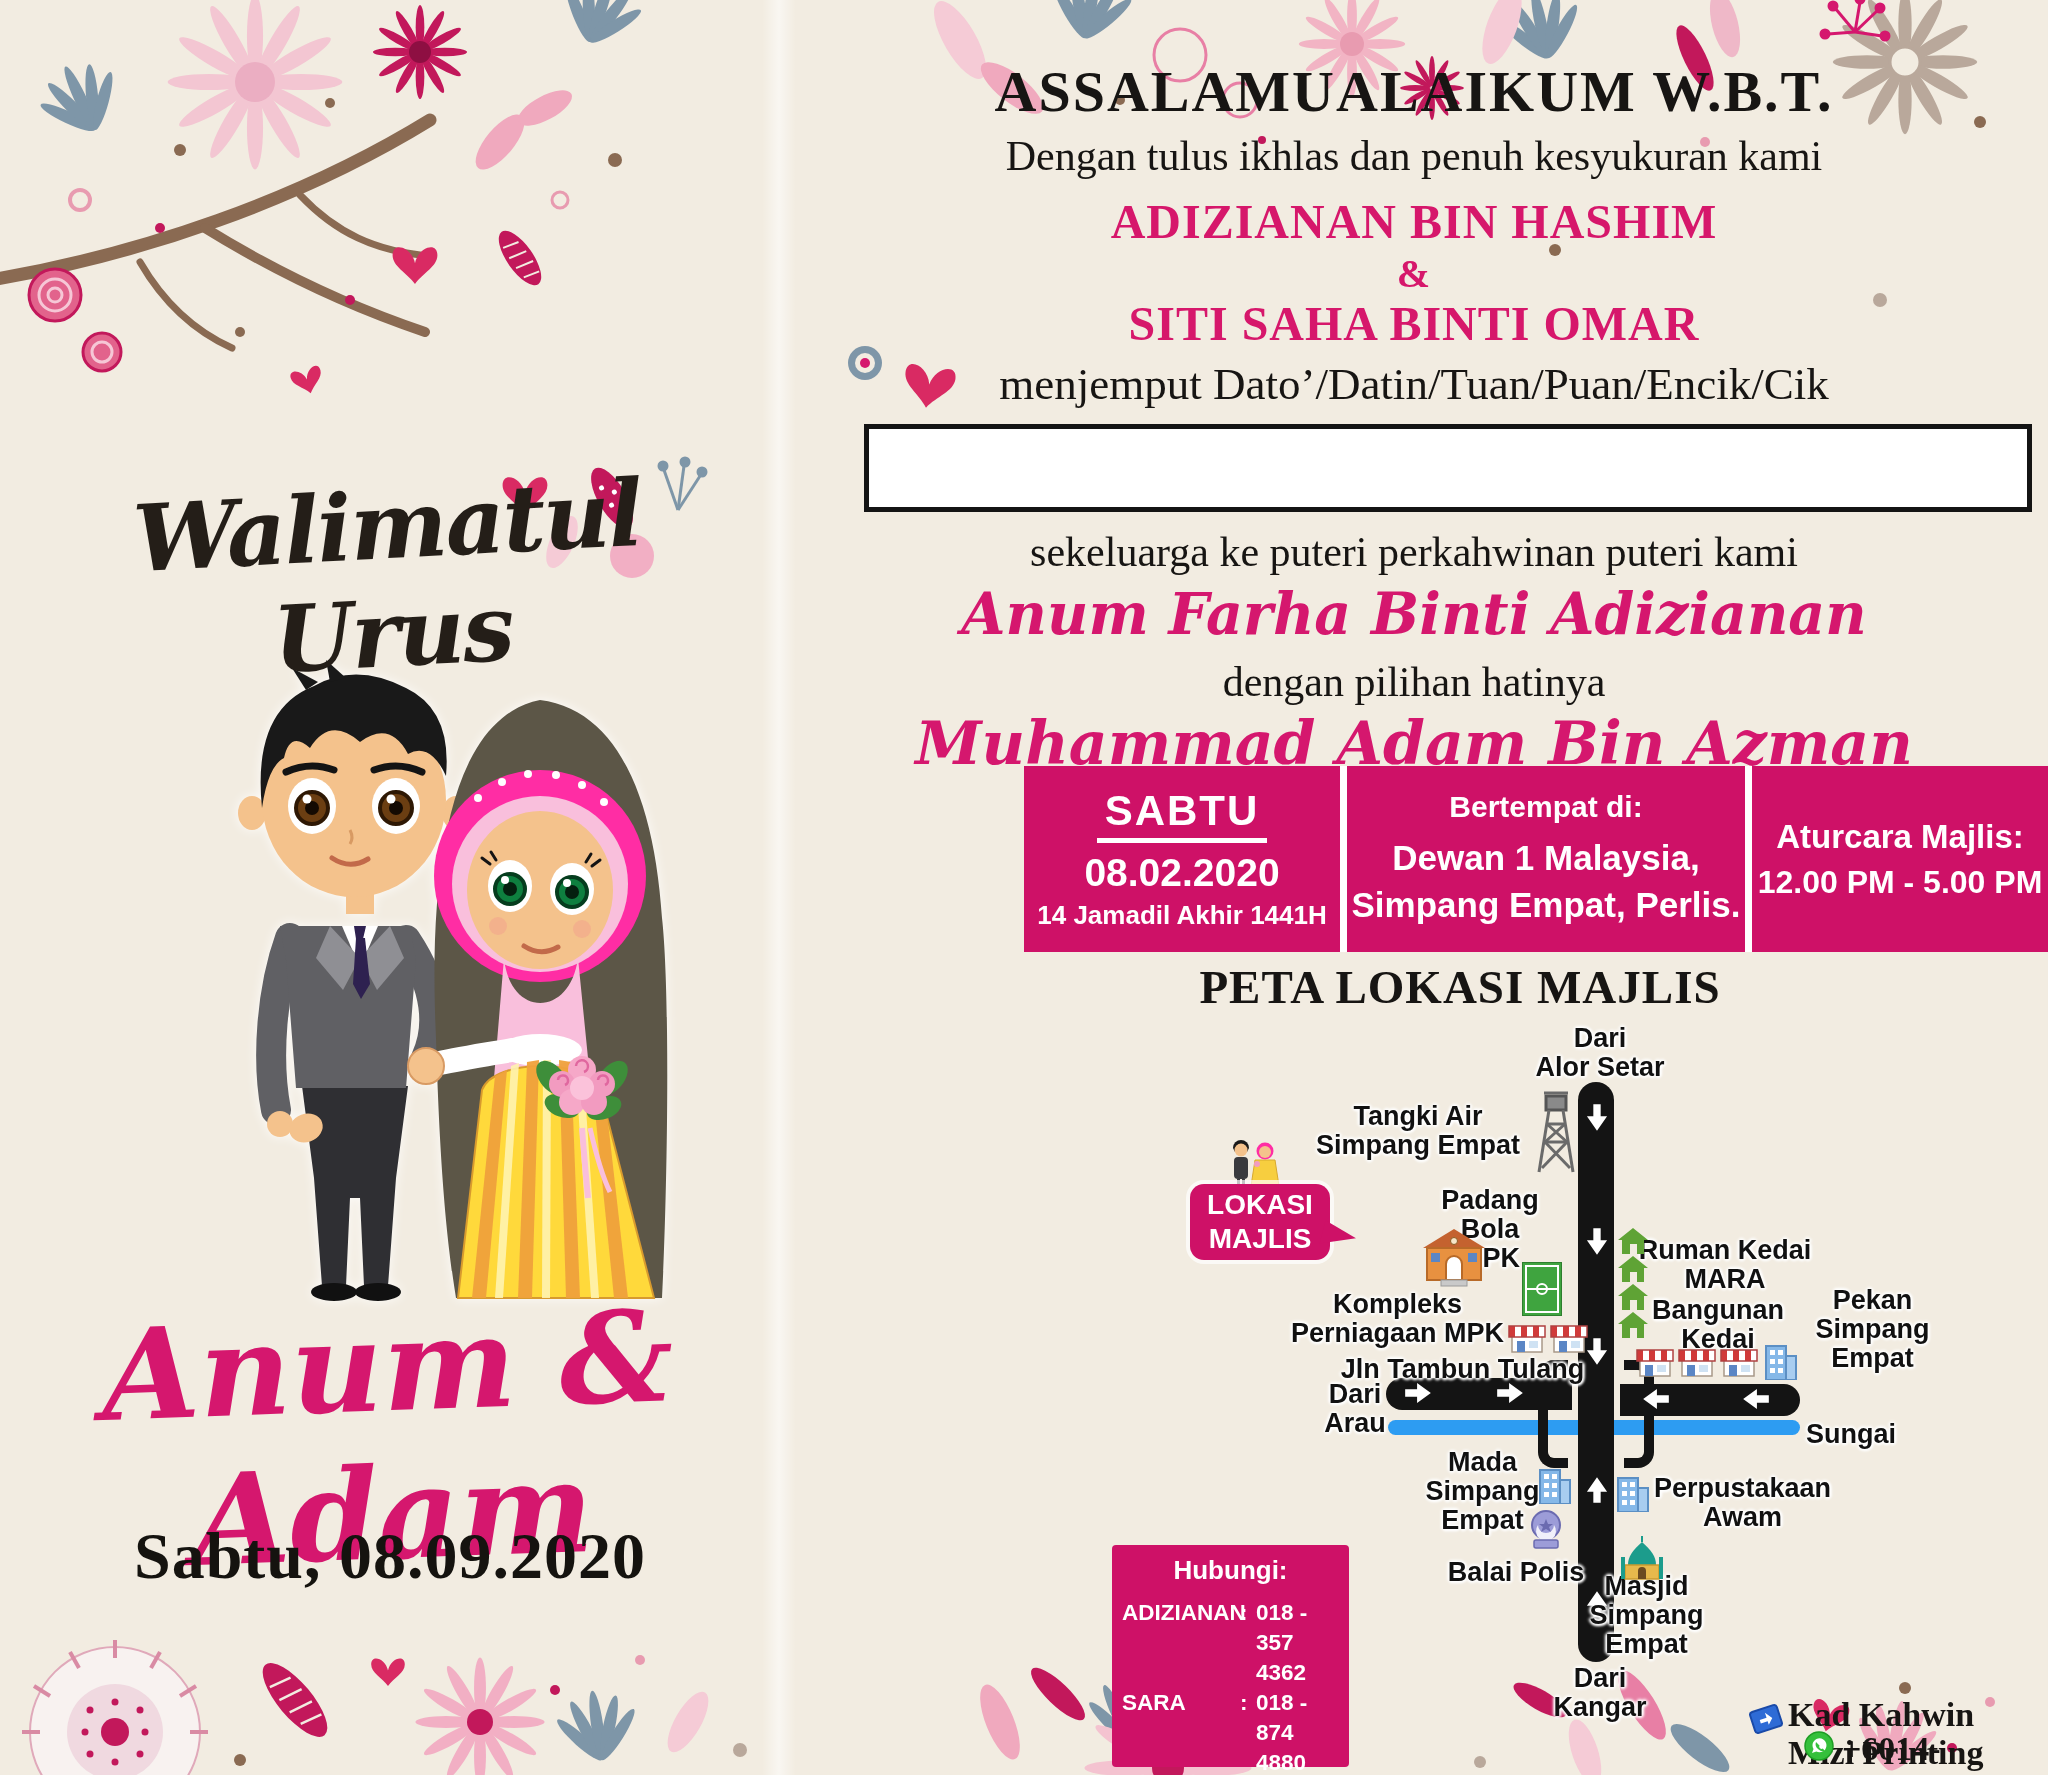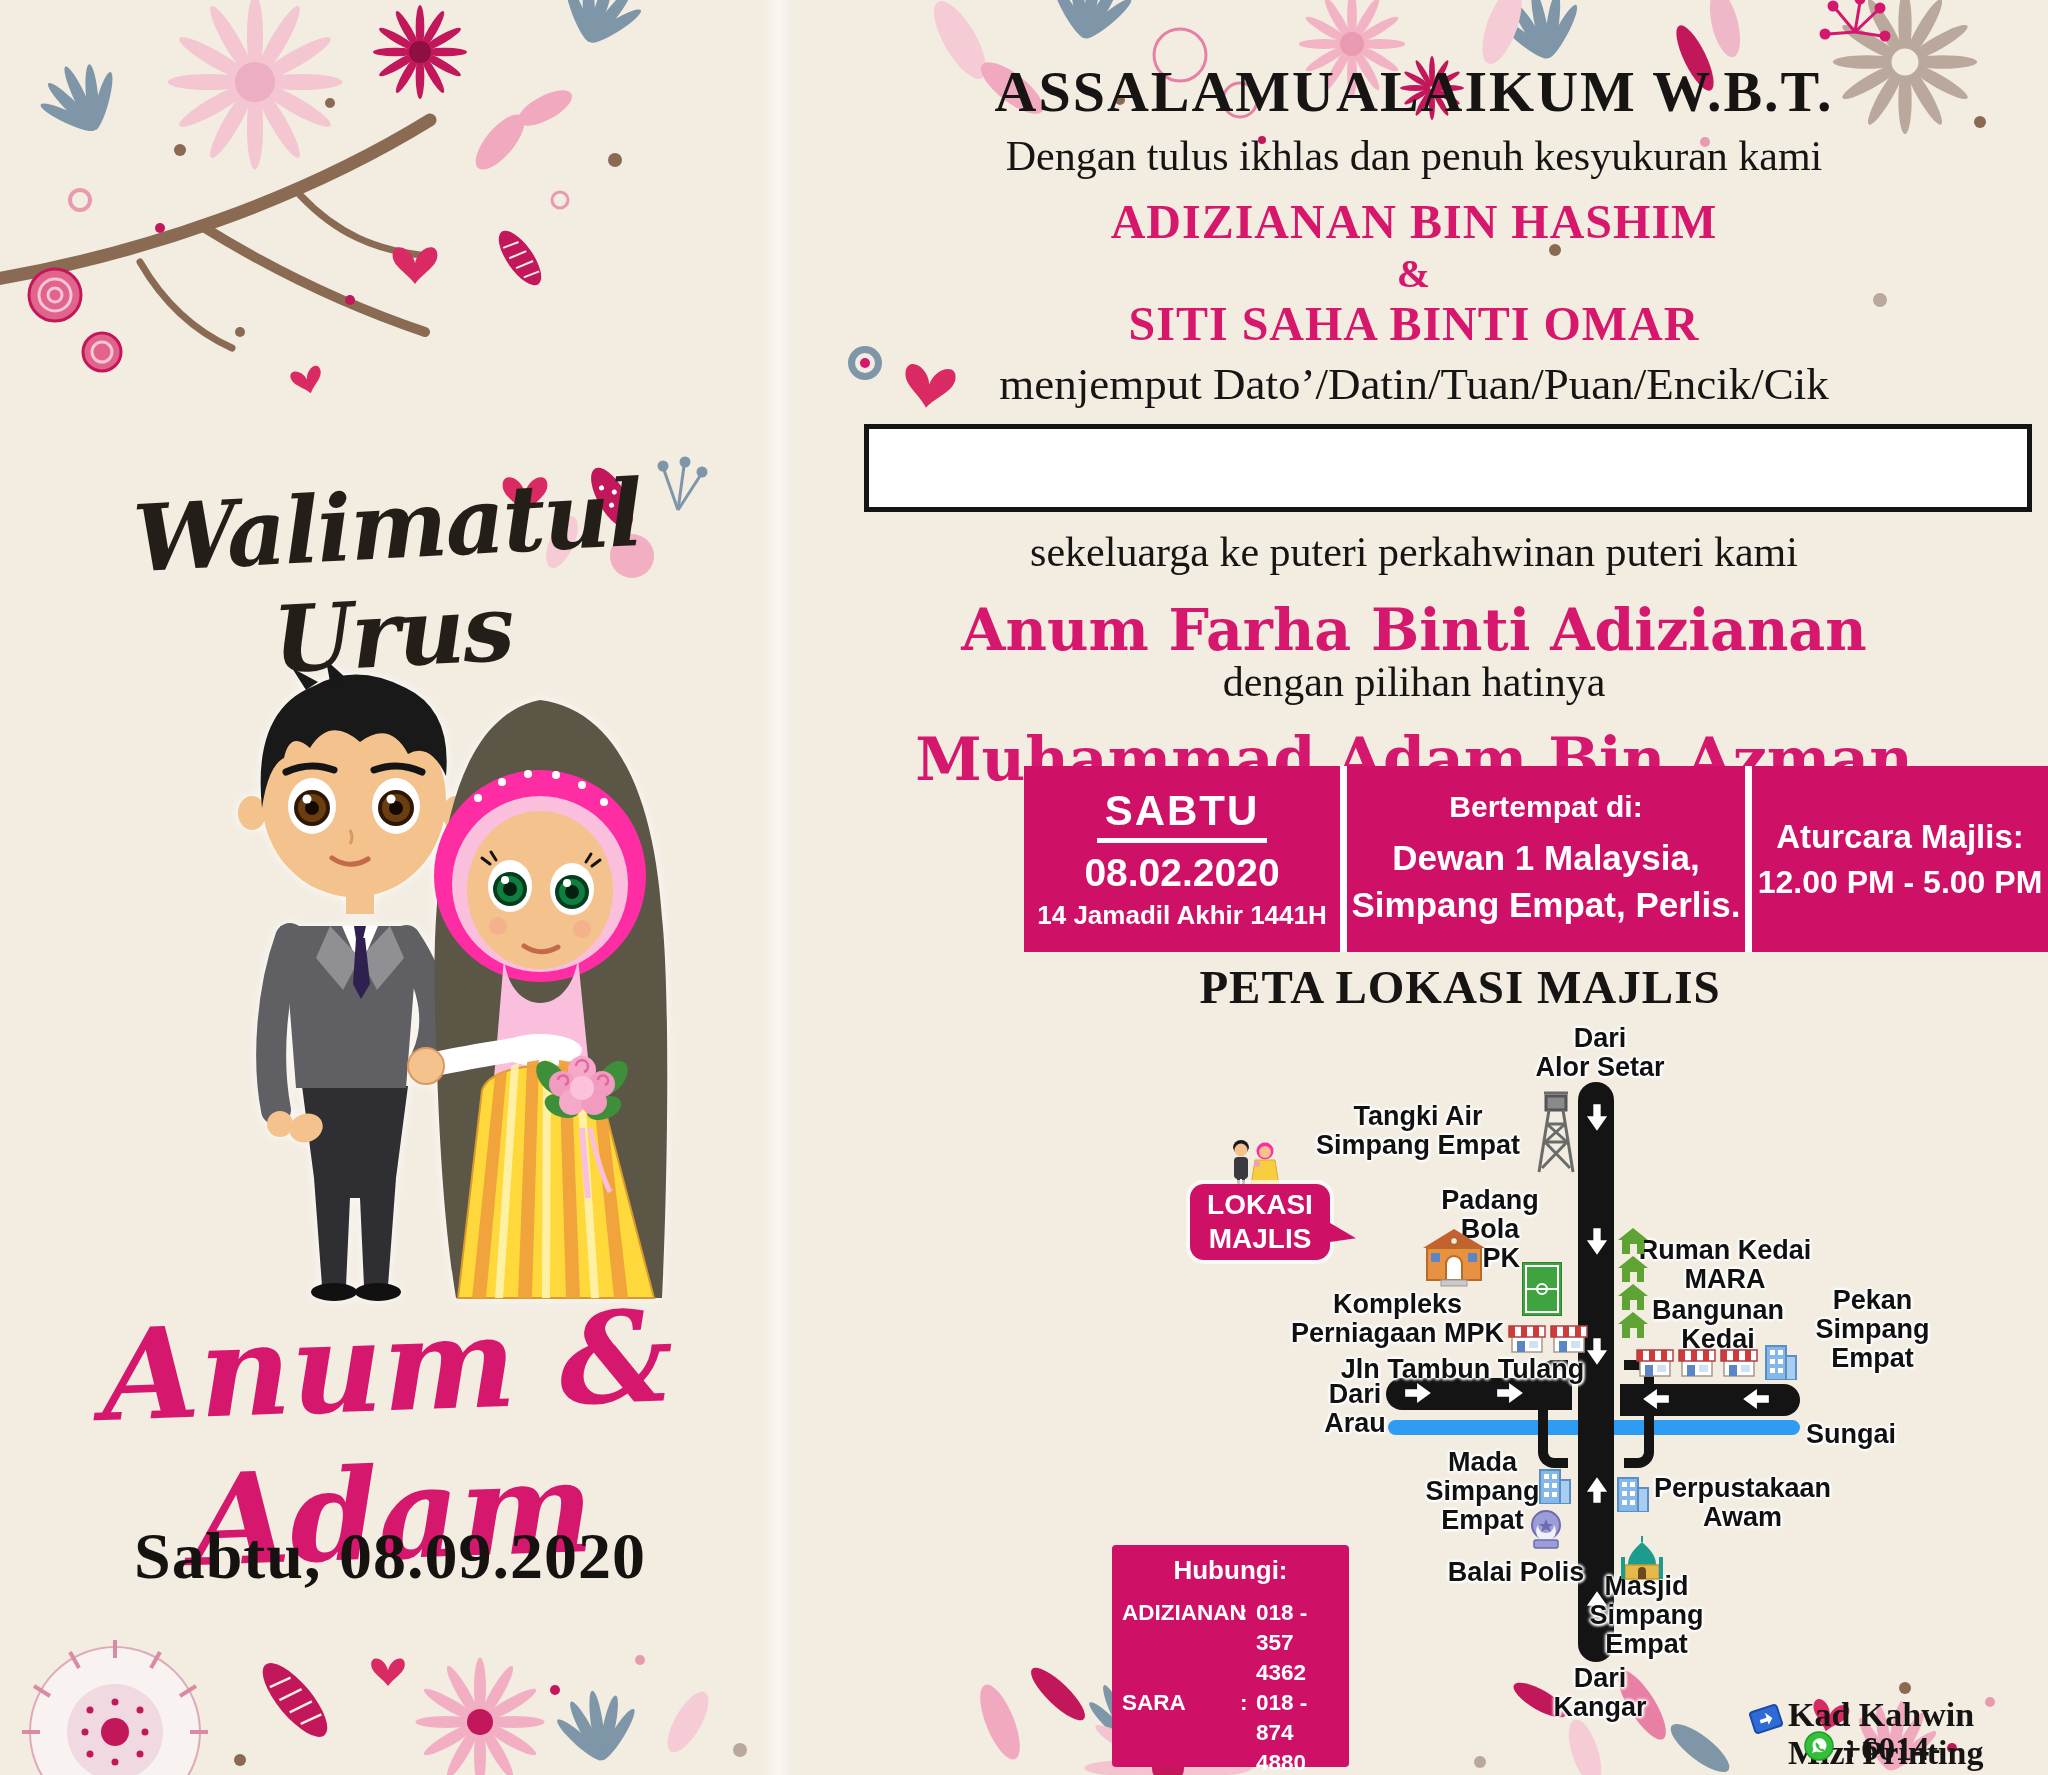--- a/index.html
+++ b/index.html
@@ -27,21 +27,21 @@
   .rline{position:absolute;left:0;width:100%;text-align:center;color:#171513;}
   .greeting{top:58px;font-size:58px;font-weight:700;letter-spacing:2px;}
   .intro{top:132px;font-size:42px;}
   .hostname{font-weight:700;color:#D6176B;font-size:48px;letter-spacing:1px;}
   .host1{top:194px;} .amp{top:250px;font-size:40px;} .host2{top:296px;}
   .invite{top:358px;font-size:45px;}
   .guest-box{position:absolute;left:84px;top:424px;width:1118px;height:78px;
     background:#fff;border:5px solid #141414;font-size:40px;padding:0 20px;
     font-family:"Liberation Serif",serif;}
   .family{top:528px;font-size:42px;}
-  .script-name{font-family:"DejaVu Serif",serif;font-weight:700;color:#D5176E;margin-top:16px;}
+  .script-name{font-family:"DejaVu Serif",serif;font-style:italic;font-weight:700;color:#D5176E;}
   .bride{top:580px;font-size:57px;}
   .between{top:658px;font-size:42px;}
   .groom{top:708px;font-size:60px;}
 
   
   .banner{position:absolute;left:244px;top:766px;width:1024px;height:186px;
     background:#CE1167;display:flex;color:#fff;font-family:"Liberation Sans",sans-serif;
     }
   .bcell{display:flex;flex-direction:column;justify-content:center;align-items:center;}
   .bc1{flex:0 0 316px;} .bc2{flex:0 0 398px;border-left:7px solid #fff;border-right:7px solid #fff;}

